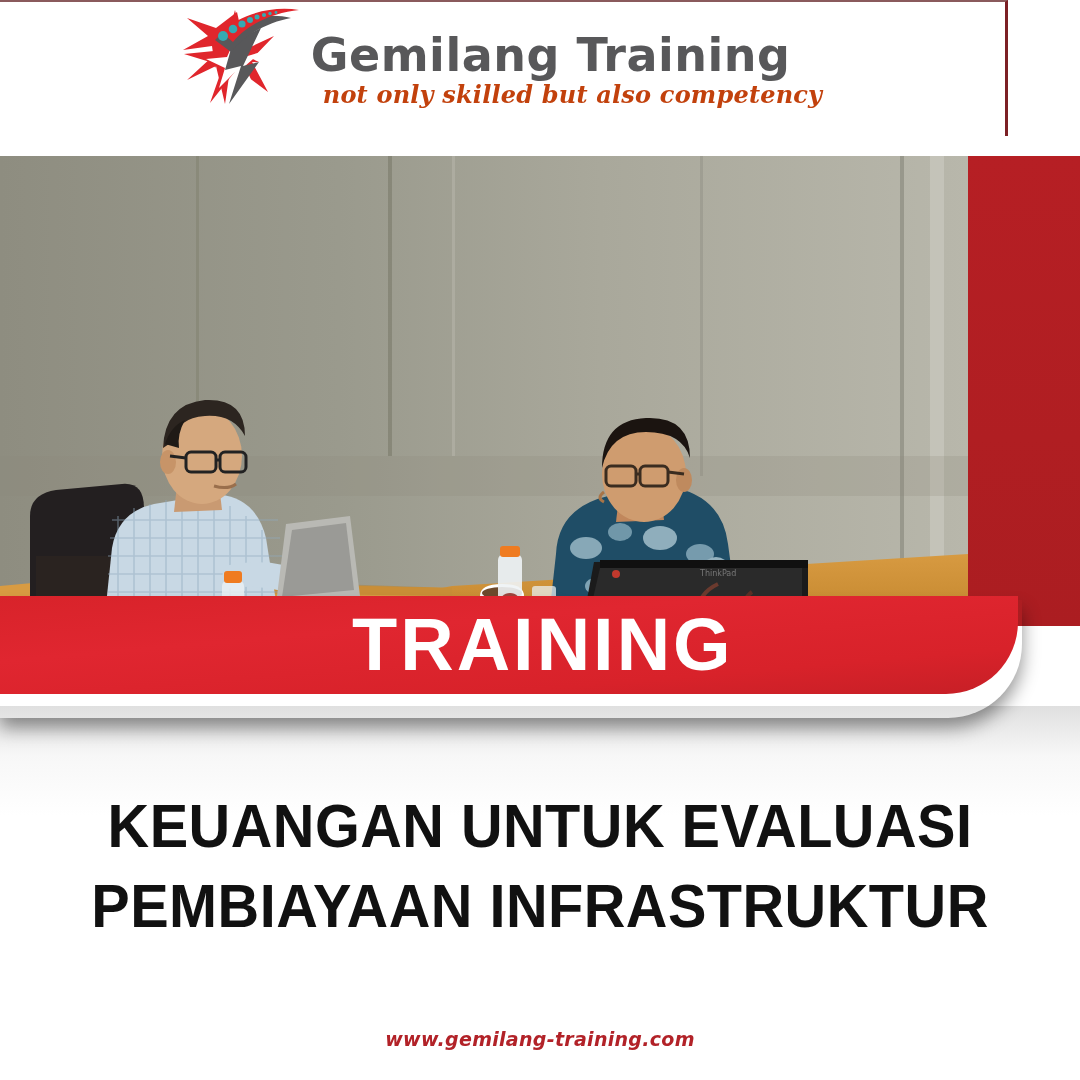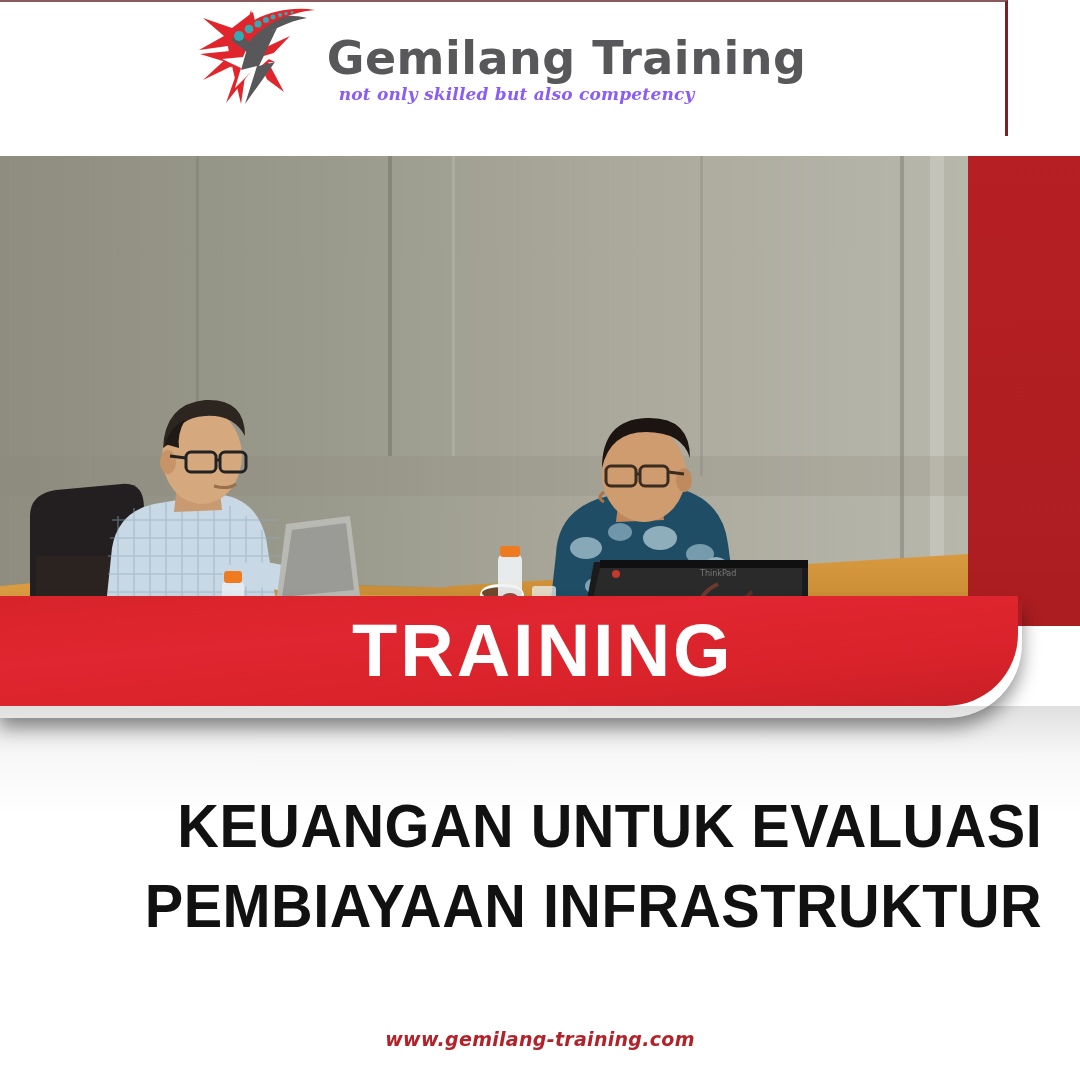--- a/index.html
+++ b/index.html
@@ -33,22 +33,22 @@
     font-weight:bold;
     font-size:46px;
     color:#58585a;
     letter-spacing:0.5px;
     white-space:nowrap;
   }
   .tagline{
     font-family:"DejaVu Serif", serif;
     font-style:italic;
     font-weight:bold;
-    font-size:17px;
-    color:#8b5cf6;
+    font-size:24px;
+    color:#c2410c;
     margin-top:5px;
     margin-left:12px;
     white-space:nowrap;
     letter-spacing:0.2px;
   }
 
   
   .photo{
     position:absolute;left:0;top:156px;width:1080px;height:470px;
     overflow:hidden;z-index:2;background:#8a8a7e;
@@ -63,21 +63,21 @@
   }
 
   
   .banner-shadow{
     position:absolute;left:0;top:600px;width:1022px;height:118px;
     border-bottom-right-radius:74px;
     box-shadow:0 10px 18px rgba(0,0,0,.42);
     z-index:3;
   }
   .banner{
-    position:absolute;left:0;top:596px;width:1018px;height:110px;
+    position:absolute;left:0;top:596px;width:1018px;height:98px;
     background:linear-gradient(175deg,#d8232a 0%,#e02630 35%,#d8222a 75%,#c61f26 100%);
     border-bottom-right-radius:72px;
     z-index:4;
     display:flex;align-items:center;
   }
   .banner-title{
     font-family:"Liberation Sans", sans-serif;
     font-weight:bold;
     font-size:74px;
     color:#ffffff;
@@ -90,21 +90,21 @@
   
   .under-fade{
     position:absolute;left:0;top:706px;width:1080px;height:110px;
     background:linear-gradient(180deg,rgba(150,150,150,.30) 0%,rgba(190,190,190,.12) 45%,rgba(255,255,255,0) 100%);
     z-index:2;
   }
 
   
   .title-block{
     position:absolute;left:0;top:786px;width:1080px;
-    text-align:right;z-index:5;
+    text-align:center;z-index:5;
   }
   .title-line{
     font-family:"Liberation Sans", sans-serif;
     font-weight:bold;
     font-size:62px;
     line-height:80px;
     color:#111111;
     letter-spacing:0.5px;
     transform:scaleX(0.93);
     white-space:nowrap;

